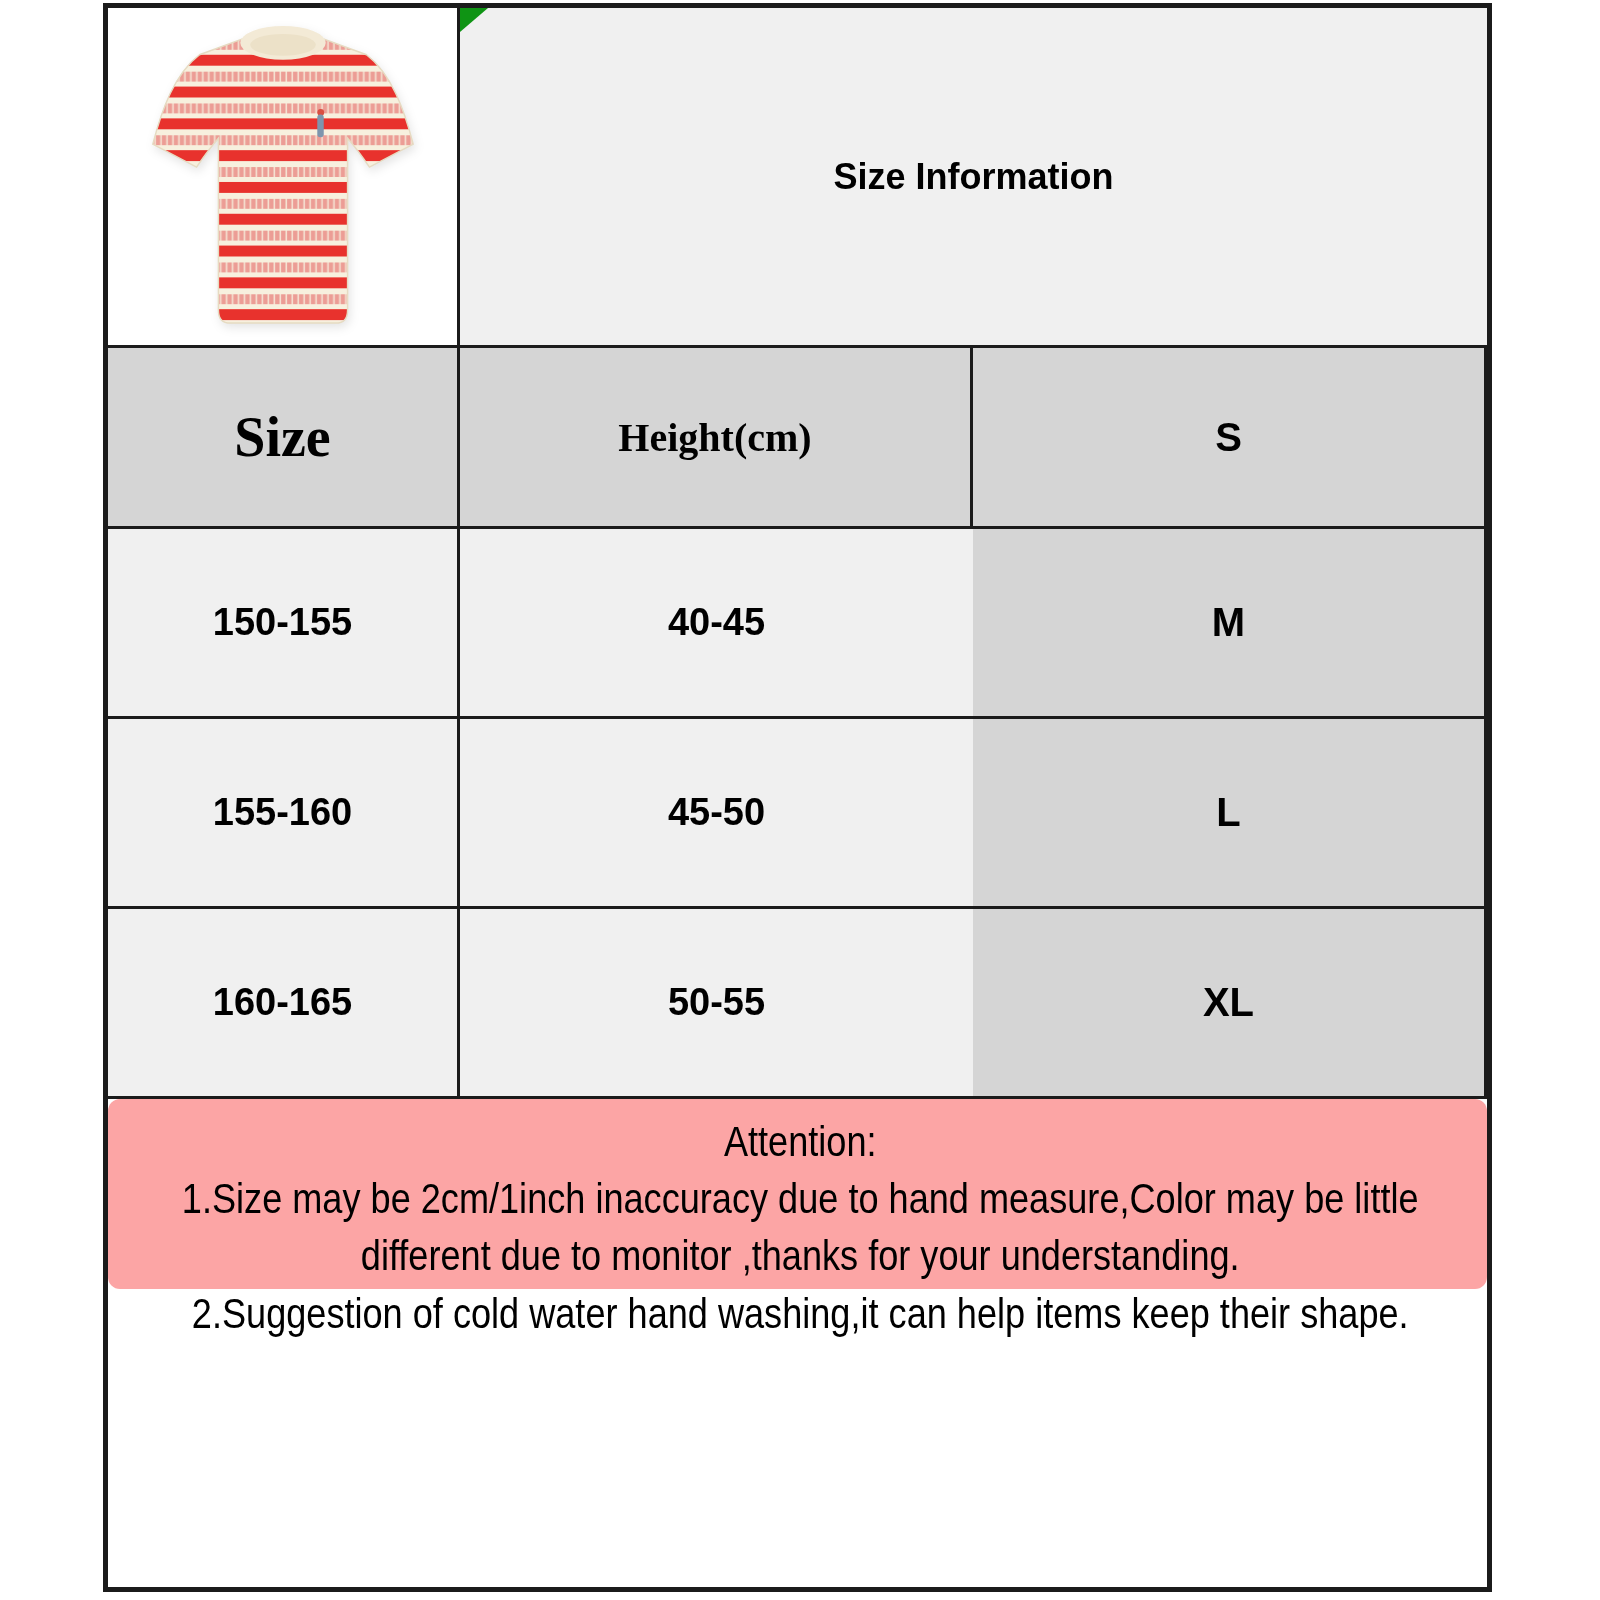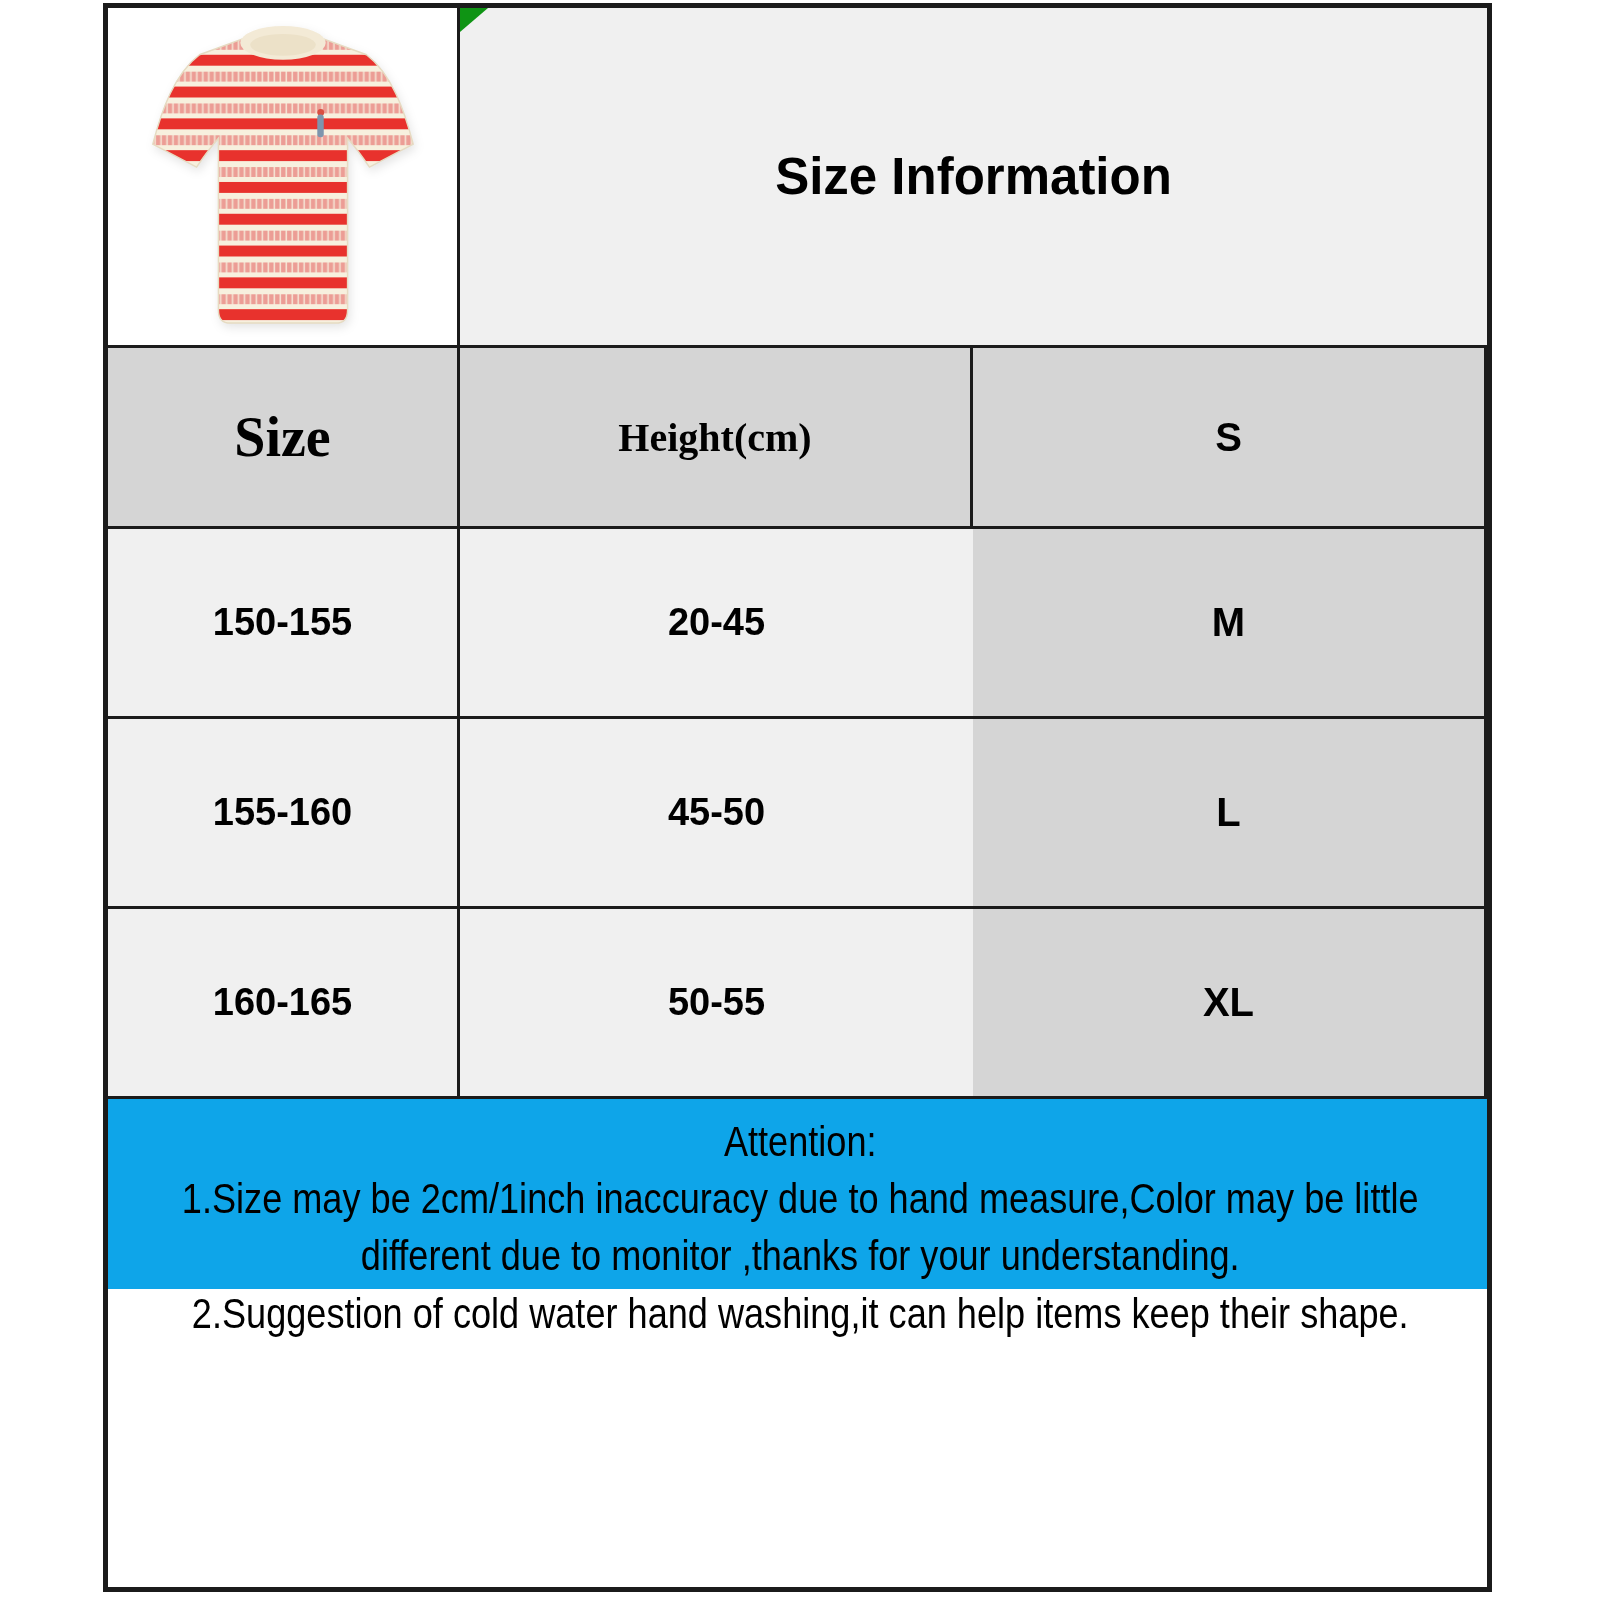--- a/index.html
+++ b/index.html
@@ -35,35 +35,35 @@
     text-align:center;
   }
   .last-col{border-right:none;}
 
   .img-cell{background:#ffffff;}
   .img-cell svg{display:block;filter:drop-shadow(2px 4px 5px rgba(0,0,0,0.10));}
 
   .title-cell{
     grid-column:2/4;background:var(--cell-bg);
     position:relative;border-right:none;
-    font-size:51px;font-weight:bold;letter-spacing:0px;
+    font-size:36px;font-weight:bold;letter-spacing:0px;
   }
   .corner-marker{position:absolute;top:0;left:0;display:block;}
   .corner-marker polygon{fill:var(--marker-green);}
 
   .head-cell{background:var(--header-bg);font-weight:bold;font-size:40px;font-family:Liberation Serif, serif;}
   .size-head{font-size:56px;}
 
   .size-col{background:var(--header-bg);font-weight:bold;font-size:40px;}
   .data-cell{background:var(--cell-bg);font-size:38px;font-weight:bold;}
 
   .attention-cell{
-    grid-column:1/4;background:#0ea5e9;
+    grid-column:1/4;background:#fca5a5;
     border-right:none;border-bottom:none;
-    display:block;padding:14px 4px 0 10px;
+    display:block;padding:14px 4px 0 10px;border-radius:12px;
   }
   .attention-inner{
     width:119%;
     transform:scaleX(0.84);
     transform-origin:0 0;
     font-size:43px;line-height:1.33;font-weight:400;
   }
 
   
   .c-cream{fill:var(--shirt-cream);}
@@ -122,21 +122,21 @@
         <polygon points="0,0 28,0 0,24"></polygon>
       </svg>
       <span>Size Information</span>
     </div>
 
     <div class="cell head-cell size-head">Size</div>
     <div class="cell head-cell">Height(cm)</div>
 
     <div class="cell size-col">S</div>
     <div class="cell data-cell">150-155</div>
-    <div class="cell data-cell last-col">20-45</div>
+    <div class="cell data-cell last-col">40-45</div>
 
     <div class="cell size-col">M</div>
     <div class="cell data-cell">155-160</div>
     <div class="cell data-cell last-col">45-50</div>
 
     <div class="cell size-col">L</div>
     <div class="cell data-cell">160-165</div>
     <div class="cell data-cell last-col">50-55</div>
 
     <div class="cell size-col">XL</div>

